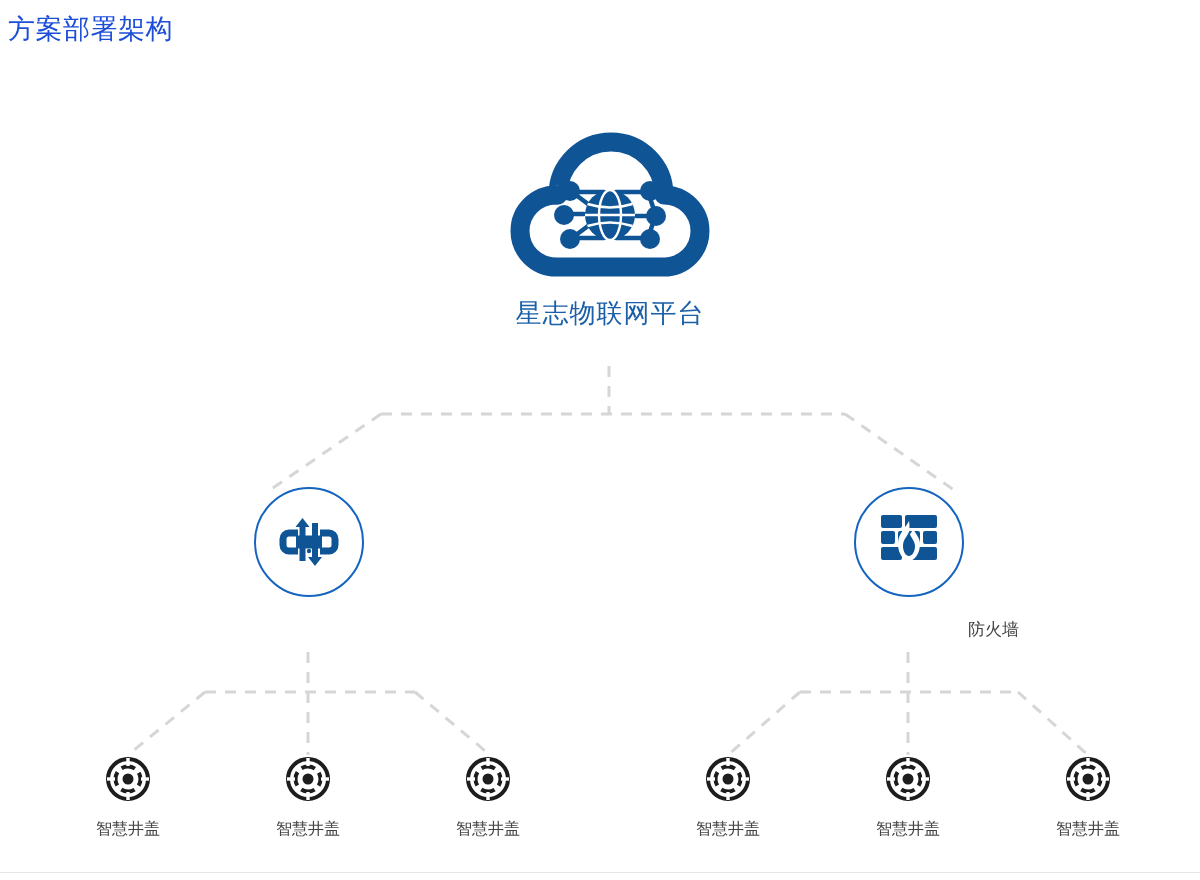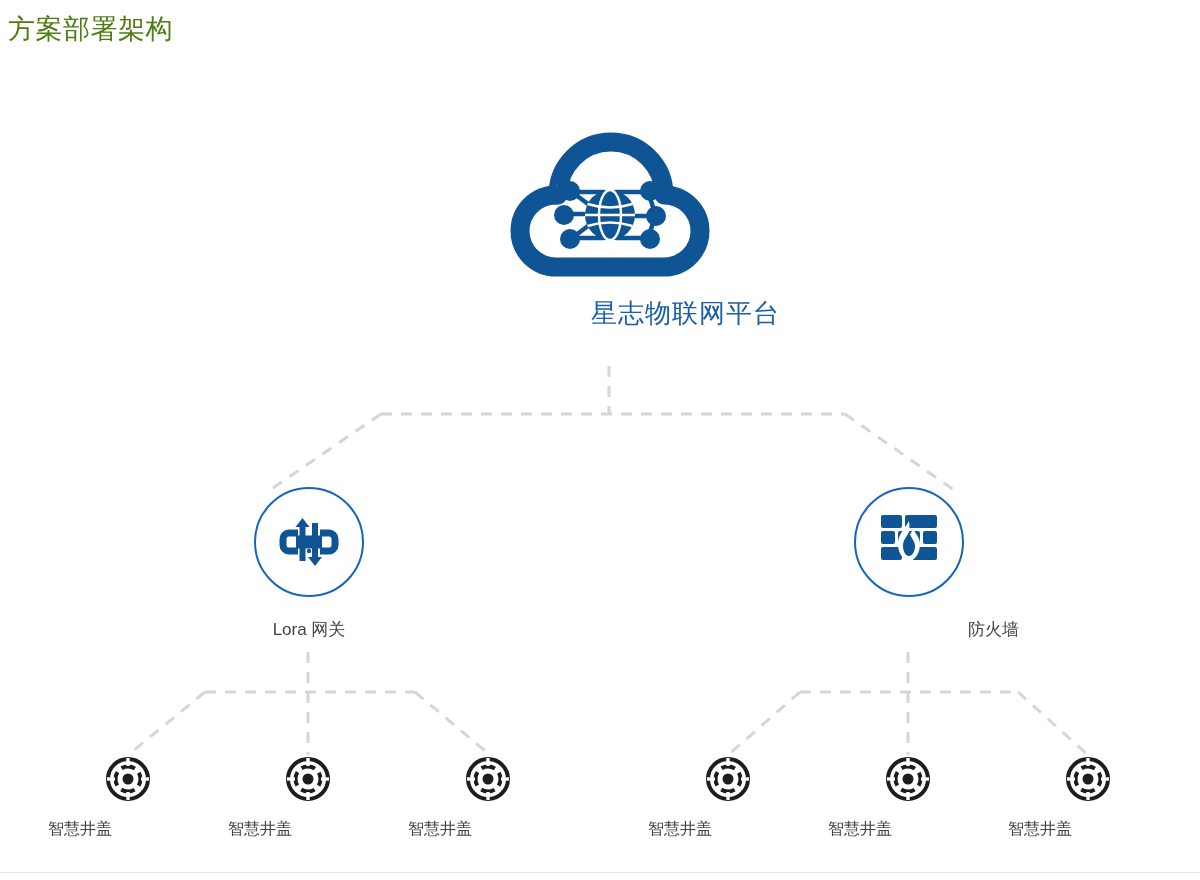--- a/index.html
+++ b/index.html
@@ -15,41 +15,41 @@
     width: 1200px;
     height: 880px;
     background: #ffffff;
   }
   #page-title {
     position: absolute;
     left: 8px;
     top: 11px;
     font-size: 27px;
     line-height: 36px;
-    color: #4d7c0f;
+    color: #1d4ed8;
     font-weight: 400;
     letter-spacing: 0.5px;
     white-space: nowrap;
   }
 
   
   #connectors {
     position: absolute;
     left: 0; top: 0;
     width: 1200px; height: 880px;
     pointer-events: none;
   }
 
   
   #platform-node {
     position: absolute;
     left: 440px;
     top: 112px;
     width: 340px;
-    text-align: right;
+    text-align: center;
   }
   #platform-icon-wrap {
     width: 340px;
     height: 178px;
     display: flex;
     align-items: center;
     justify-content: center;
   }
   #platform-label {
     margin-top: 6px;
@@ -82,21 +82,21 @@
     font-size: 17px;
     line-height: 24px;
     color: #434343;
     white-space: nowrap;
   }
 
   
   .leaf-node {
     position: absolute;
     width: 160px;
-    text-align: left;
+    text-align: center;
   }
   .leaf-icon {
     width: 160px;
     height: 46px;
     display: flex;
     align-items: center;
     justify-content: center;
   }
   .leaf-label {
     margin-top: 16px;
@@ -206,21 +206,20 @@
         </g>
 
         <g fill="#0f5596">
           <rect x="34" y="12" width="6" height="36"></rect>
           <path d="M 37 55 L 30 46 L 44 46 Z"></path>
         </g>
 
         <circle cx="31" cy="40" r="2.2" fill="#0f5596"></circle>
       </svg>
     </div>
-    <div class="mid-label">Lora 网关</div>
   </div>
 
   <div class="mid-node" style="left:799px; top:487px;text-align:right;">
     <div class="mid-circle">
       <svg width="58" height="58" viewBox="0 0 58 58" aria-hidden="true">
         <g fill="#0f5596">
 
           <rect x="1" y="2" width="21" height="13" rx="2"></rect>
           <rect x="25" y="2" width="32" height="13" rx="2"></rect>
 

